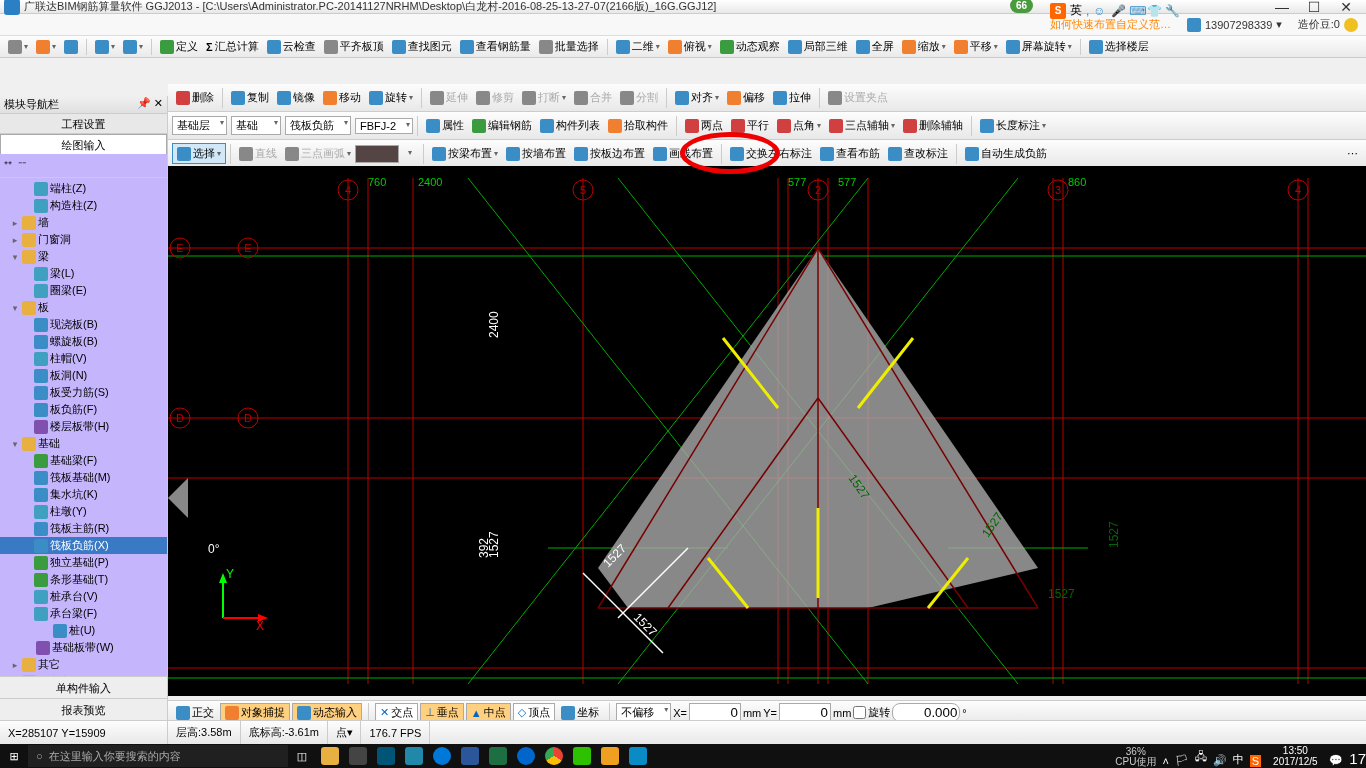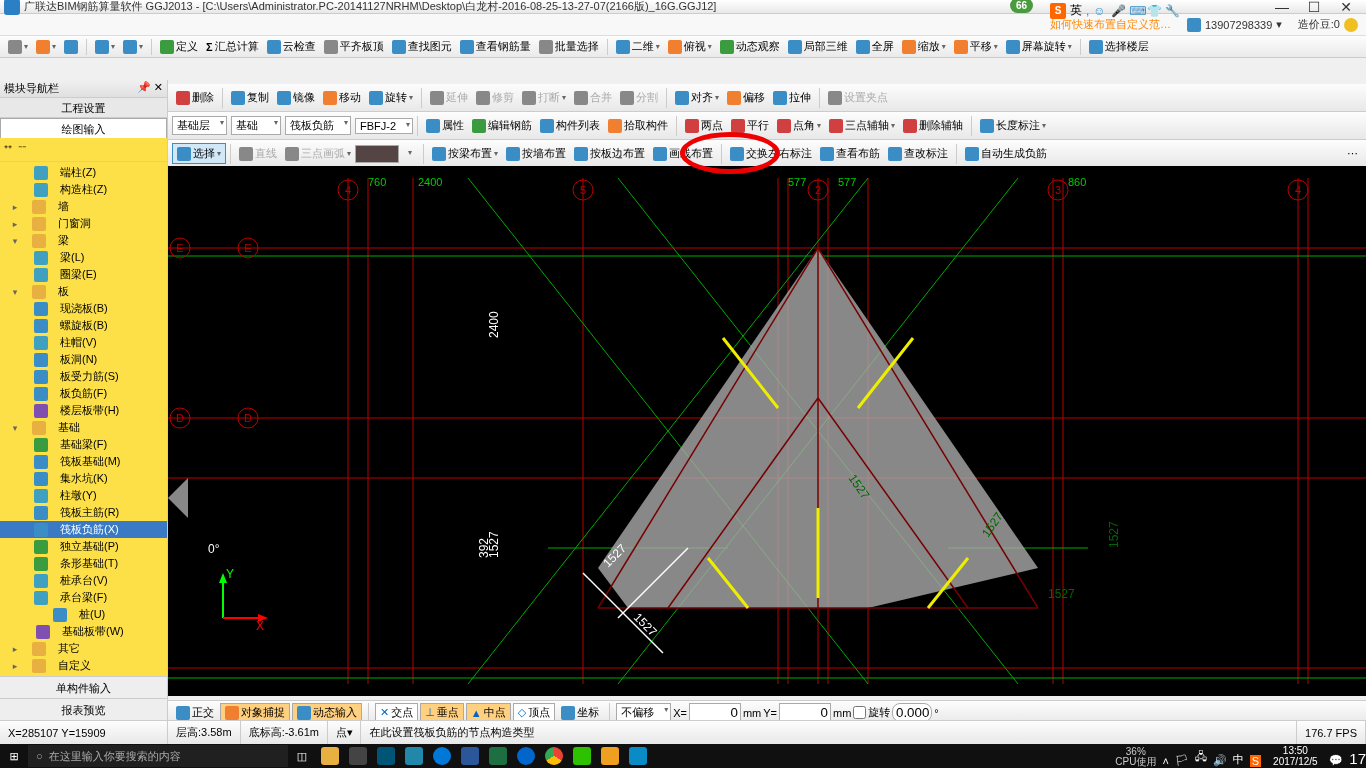--- a/index.html
+++ b/index.html
@@ -43,27 +43,27 @@
 .tb-dropdown::after { content: "▾"; position: absolute; right: 2px; font-size: 8px; color: #666; }
 .tb-swatch { width: 44px; height: 18px; border: 1px solid #aaa; background: #544; display: inline-block; position: relative; }
 .tb-swatch::after { content: "▾"; position: absolute; right: -14px; top: 2px; font-size: 8px; color: #666; }
 
 .selected-btn { border: 1px solid #3a8dc5; background: #d0e8f8; }
 
 
 .red-highlight { position: absolute; border: 5px solid #e00; border-radius: 50%; width: 100px; height: 42px; left: 680px; top: 132px; pointer-events: none; z-index: 100; }
 
 
-.leftpanel { position: absolute; left: 0; top: 80px; width: 168px; bottom: 48px; background: #fde047; border-right: 1px solid #ccc; display: flex; flex-direction: column; }
+.leftpanel { position: absolute; left: 0; top: 96px; width: 168px; bottom: 48px; background: #c4b5fd; border-right: 1px solid #ccc; display: flex; flex-direction: column; }
 .lp-header { height: 18px; background: linear-gradient(#f0f0f0, #e0e0e0); border-bottom: 1px solid #ccc; font-size: 11px; padding: 1px 4px; display: flex; justify-content: space-between; }
 .lp-tab { height: 20px; background: #e8e8e8; border-bottom: 1px solid #ccc; text-align: center; font-size: 11px; line-height: 20px; }
 .lp-tab.active { background: #fff; border: 1px solid #aaa; border-bottom: none; }
 .lp-icons { height: 24px; border-bottom: 1px solid #ccc; display: flex; align-items: center; padding: 0 4px; gap: 6px; }
 .lp-tree { flex: 1; overflow: auto; font-size: 11px; padding: 2px 0; }
-.tree-row { display: flex; align-items: center; gap: 12px; padding: 1px 2px; cursor: pointer; white-space: nowrap; }
+.tree-row { display: flex; align-items: center; gap: 2px; padding: 1px 2px; cursor: pointer; white-space: nowrap; }
 .tree-row.sel { background: #3a7ac5; color: #fff; }
 .tree-toggle { width: 10px; font-size: 9px; color: #666; text-align: center; }
 .tree-icon { width: 14px; height: 14px; display: inline-block; border-radius: 2px; }
 .ti-folder { background: #e8b040; }
 .ti-blue { background: #3a8dc5; }
 .ti-green { background: #3a9b3f; }
 .ti-cyan { background: #40a0c0; }
 .ti-purple { background: #8050b0; }
 .lp-button-row { height: 22px; border-top: 1px solid #ccc; text-align: center; font-size: 11px; line-height: 22px; background: #eee; }
 
@@ -698,30 +698,29 @@
   <span class="tb-sep"></span>
   <span class="tb-dropdown">不偏移</span>
   <span>X=</span>
   <input class="sb-input" value="0" style="">
   <span>mm</span>
   <span>Y=</span>
   <input class="sb-input" value="0" style="">
   <span>mm</span>
   <input type="checkbox" style="">
   <span>旋转</span>
-  <input class="sb-input" style="width: 40px; border-radius: 8px;" value="0.000">
+  <input class="sb-input" style="width: 68px; border-radius: 8px;" value="0.000">
   <span>°</span>
 </div>
 
 <div class="statusbar">
   <div class="status-cell" style="width:168px">X=285107 Y=15909</div>
   <div class="status-cell">层高:3.58m</div>
   <div class="status-cell">底标高:-3.61m</div>
   <div class="status-cell"><span>点</span> ▾</div>
-  <div class="status-cell" style="flex:1">在此设置筏板负筋的节点构造类型</div>
   <div class="status-cell">176.7 FPS</div>
 </div>
 
 <div class="taskbar">
   <div class="tb-start">
       <span style="color:#fff">⊞</span>
     </div>
   <div class="tb-search">
     <span>○</span>
     <span>在这里输入你要搜索的内容</span>

